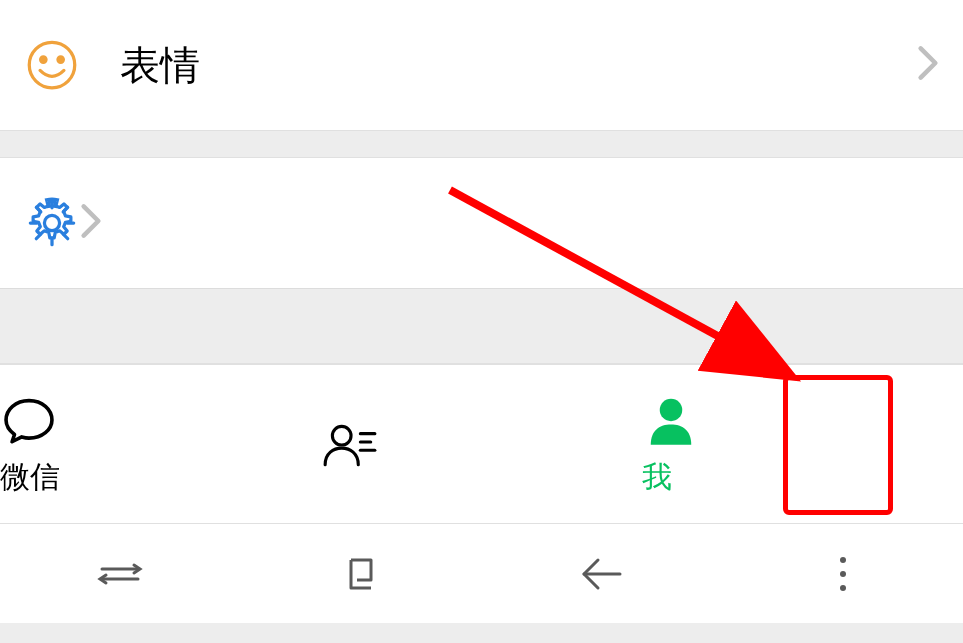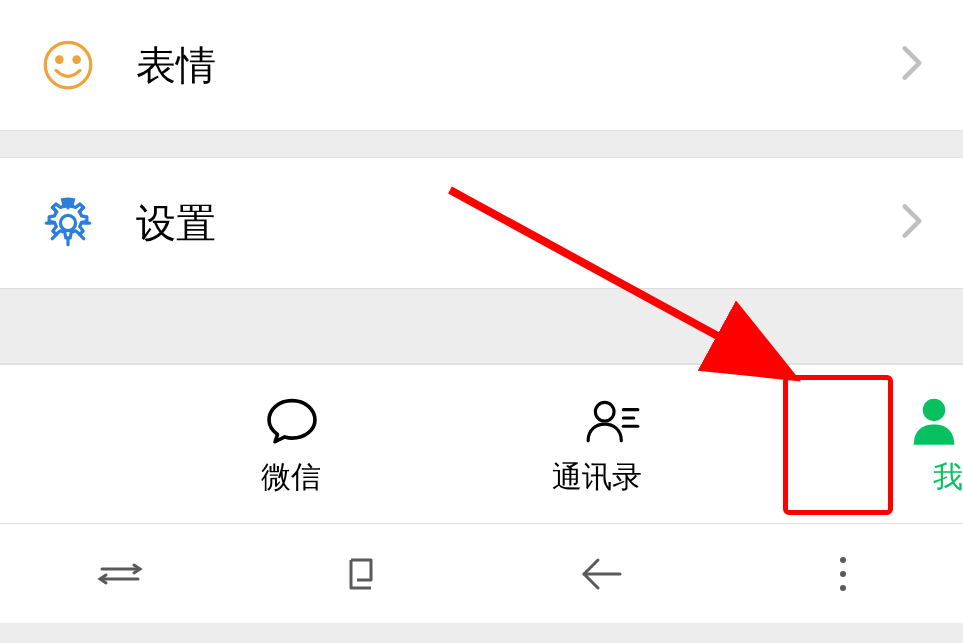--- a/index.html
+++ b/index.html
@@ -9,21 +9,21 @@
       height: 643px;
       background: #ededed;
       overflow: hidden;
     }
     .list-section {
       background: #fff;
     }
     .list-item {
       display: flex;
       align-items: center;
-      padding: 0 40px;
+      padding: 0 24px;
       height: 130px;
       cursor: pointer;
     }
     .list-item .icon-wrap {
       width: 56px;
       height: 56px;
       display: flex;
       align-items: center;
       justify-content: center;
     }
@@ -55,21 +55,21 @@
       background: #fff;
       display: flex;
       height: 160px;
       border-top: 2px solid #e0e0e0;
       position: relative;
     }
     .tab {
       flex: 1;
       display: flex;
       flex-direction: column;
-      align-items: flex-end;
+      align-items: flex-start;
       justify-content: center;
       gap: 8px;
       cursor: pointer;
       position: relative;
     }
     .tab-label {
       font-size: 30px;
       color: #000;
     }
     .tab.active .tab-label {
@@ -157,21 +157,20 @@
       <svg width="52" height="52" viewBox="0 0 48 48" fill="none" stroke="#2a7fde" stroke-width="3">
         <circle cx="24" cy="24" r="7"></circle>
         <path d="M24 4 L24 10 M24 38 L24 44 M4 24 L10 24 M38 24 L44 24 M9.5 9.5 L13.7 13.7 M34.3 34.3 L38.5 38.5 M9.5 38.5 L13.7 34.3 M34.3 13.7 L38.5 9.5" stroke-linecap="round"></path>
         <path d="M24 2 a22 22 0 0 1 5 0.6 l-1.5 6 a16 16 0 0 0-7 0 l-1.5-6 A22 22 0 0 1 24 2" fill="none"></path>
         <path d="M24 8 a16 16 0 1 0 0.001 0" fill="none" stroke="none"></path>
         <g>
           <path d="M24 3 l2 0 l1 5 l4 1.6 l4-3.2 l3 3 l-3.2 4 l1.6 4 l5 1 l0 4 l-5 1 l-1.6 4 l3.2 4 l-3 3 l-4-3.2 l-4 1.6 l-1 5 l-4 0 l-1-5 l-4-1.6 l-4 3.2 l-3-3 l3.2-4 l-1.6-4 l-5-1 l0-4 l5-1 l1.6-4 l-3.2-4 l3-3 l4 3.2 l4-1.6 l1-5 z" stroke-linejoin="round"></path>
         </g>
       </svg>
     </span>
-    <span class="label">设置</span>
     <span class="chevron">
       <svg width="22" height="40" viewBox="0 0 12 20" fill="none" stroke="#bfbfbf" stroke-width="2.5" stroke-linecap="round" stroke-linejoin="round">
         <path d="M2 2 L10 10 L2 18"></path>
       </svg>
     </span>
   </div>
 </div>
 
 <div class="spacer"></div>
 
@@ -187,21 +186,20 @@
   <div class="tab">
     <span class="icon-wrap">
       <svg width="64" height="58" viewBox="0 0 56 48" fill="none" stroke="#000" stroke-width="3">
         <circle cx="20" cy="16" r="9"></circle>
         <path d="M4 44 C4 33 12 28 20 28 C28 28 36 33 36 44" stroke-linecap="round"></path>
         <line x1="38" y1="14" x2="52" y2="14" stroke-linecap="round"></line>
         <line x1="38" y1="22" x2="48" y2="22" stroke-linecap="round"></line>
         <line x1="38" y1="30" x2="52" y2="30" stroke-linecap="round"></line>
       </svg>
     </span>
-    <span class="tab-label">通讯录</span>
   </div>
   <div class="tab active">
     <span class="icon-wrap">
       <svg width="54" height="54" viewBox="0 0 48 48" fill="#07c160">
         <circle cx="24" cy="15" r="10"></circle>
         <path d="M6 46 C6 33 14 28 24 28 C34 28 42 33 42 46 Z"></path>
       </svg>
     </span>
     <span class="tab-label">我</span>
   </div>

